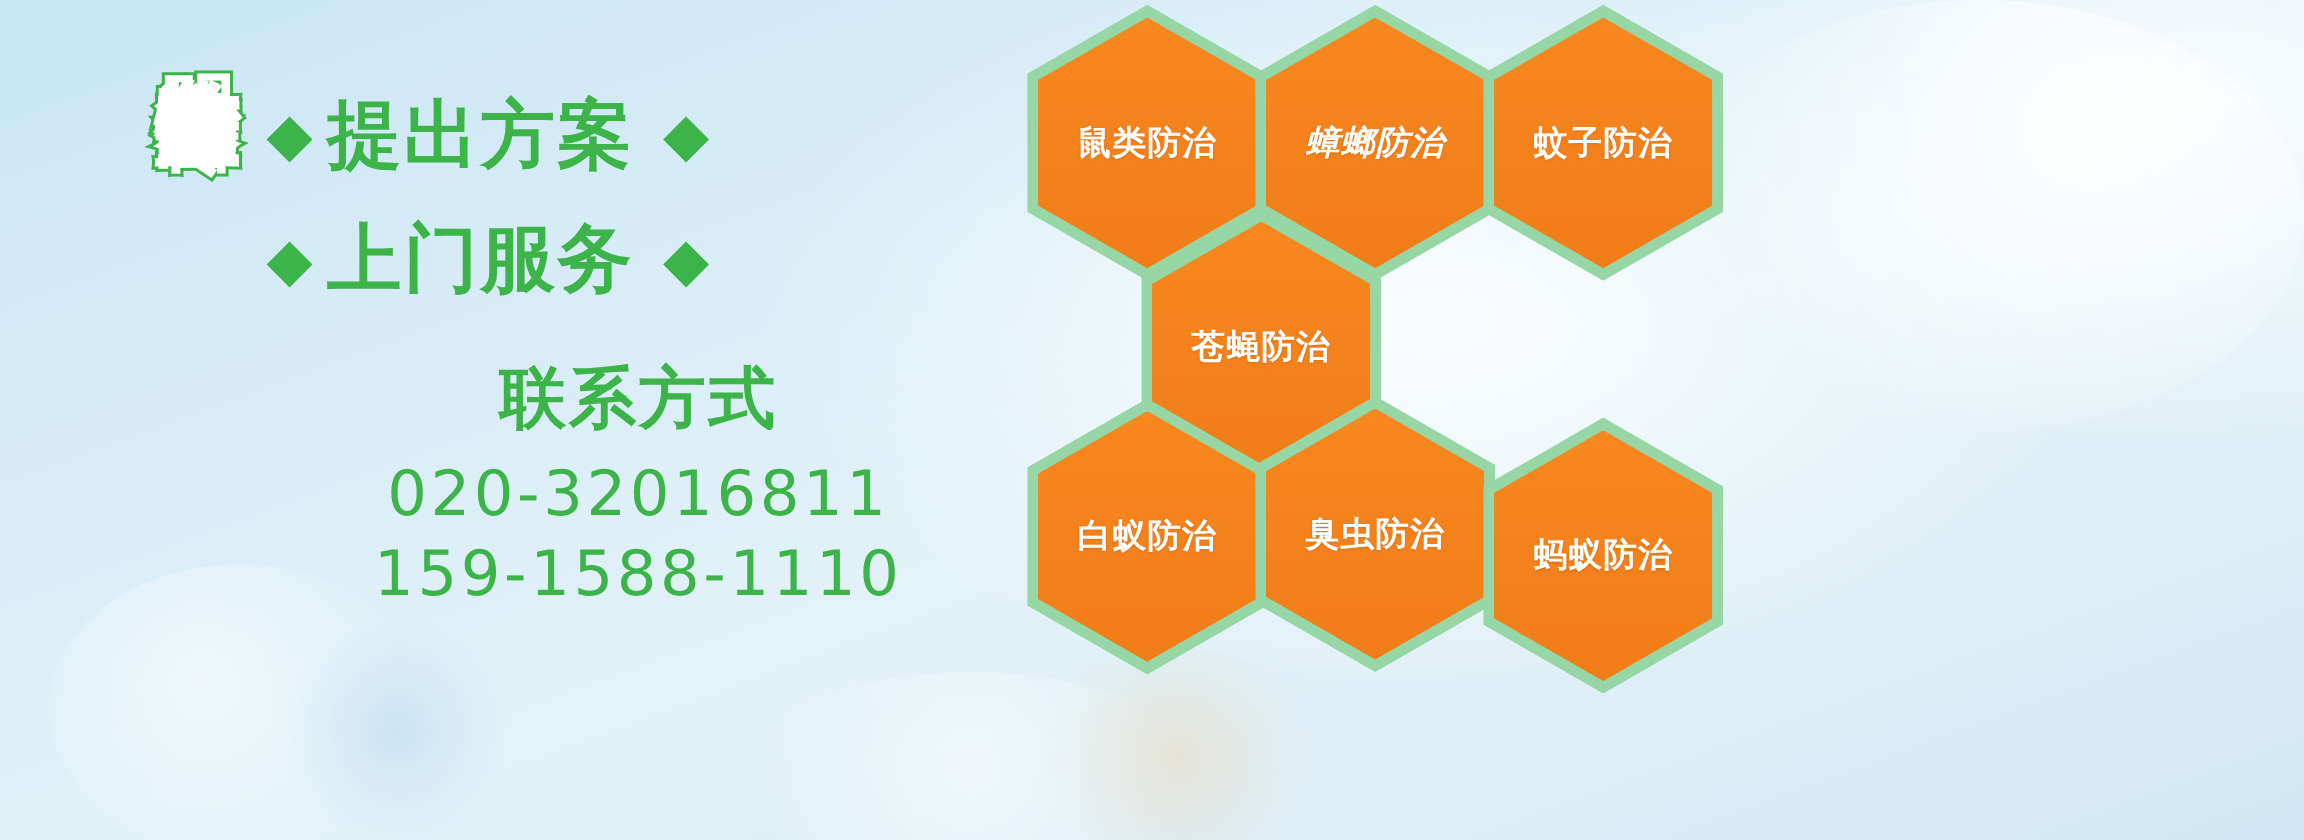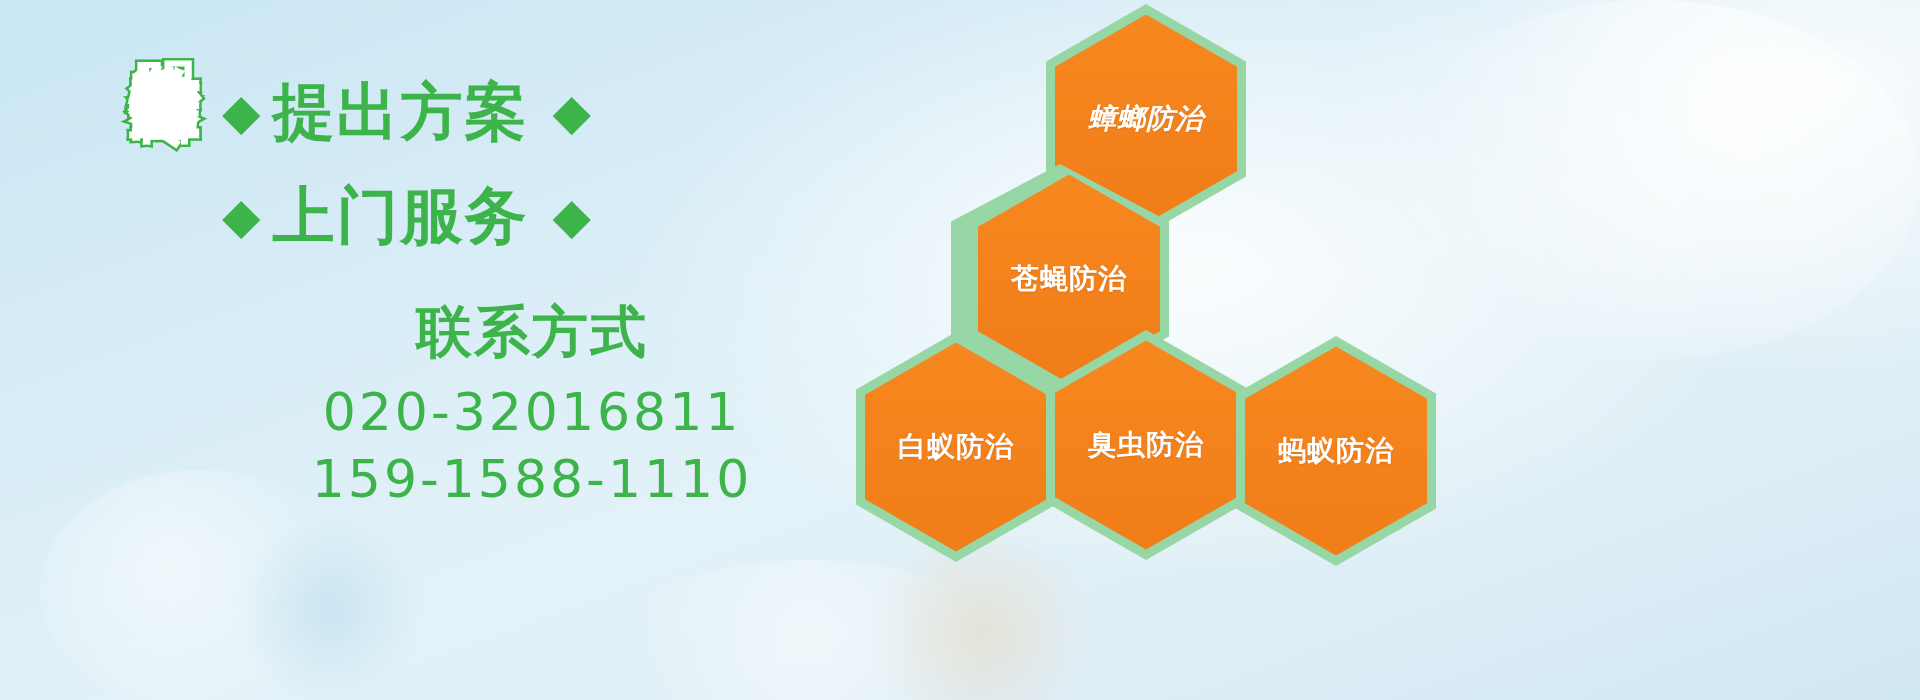--- a/index.html
+++ b/index.html
@@ -141,43 +141,53 @@
     <div id="contact-block">
       <div id="contact-title">联系方式</div>
       <div class="phone">020-32016811</div>
       <div class="phone">159-1588-1110</div>
     </div>
 
   </div>
 
   <div id="honeycomb">
 
+    <div class="hex" style="left:0px;top:10px;">
+      <div class="inner">
+        <span class="label">鼠类防治</span>
+      </div>
+    </div>
     <div class="hex" style="left:190px;top:10px;font-style:italic;">
       <div class="inner">
         <span class="label">蟑螂防治</span>
       </div>
     </div>
+    <div class="hex" style="left:380px;top:10px;">
+      <div class="inner">
+        <span class="label">蚊子防治</span>
+      </div>
+    </div>
 
-    <div class="hex" style="left:95px;top:170px;padding-left:18px;">
+    <div class="hex" style="left:95px;top:180px;">
       <div class="inner">
         <span class="label">苍蝇防治</span>
       </div>
     </div>
 
     <div class="hex" style="left:0px;top:338px;">
       <div class="inner">
         <span class="label">白蚁防治</span>
       </div>
     </div>
     <div class="hex" style="left:190px;top:336px;">
       <div class="inner">
         <span class="label">臭虫防治</span>
       </div>
     </div>
-    <div class="hex" style="left:380px;top:342px;align-items:center;">
+    <div class="hex" style="left:380px;top:354px;align-items:center;">
       <div class="inner">
         <span class="label">蚂蚁防治</span>
       </div>
     </div>
 
   </div>
 
 </div>
 
 </body></html>

